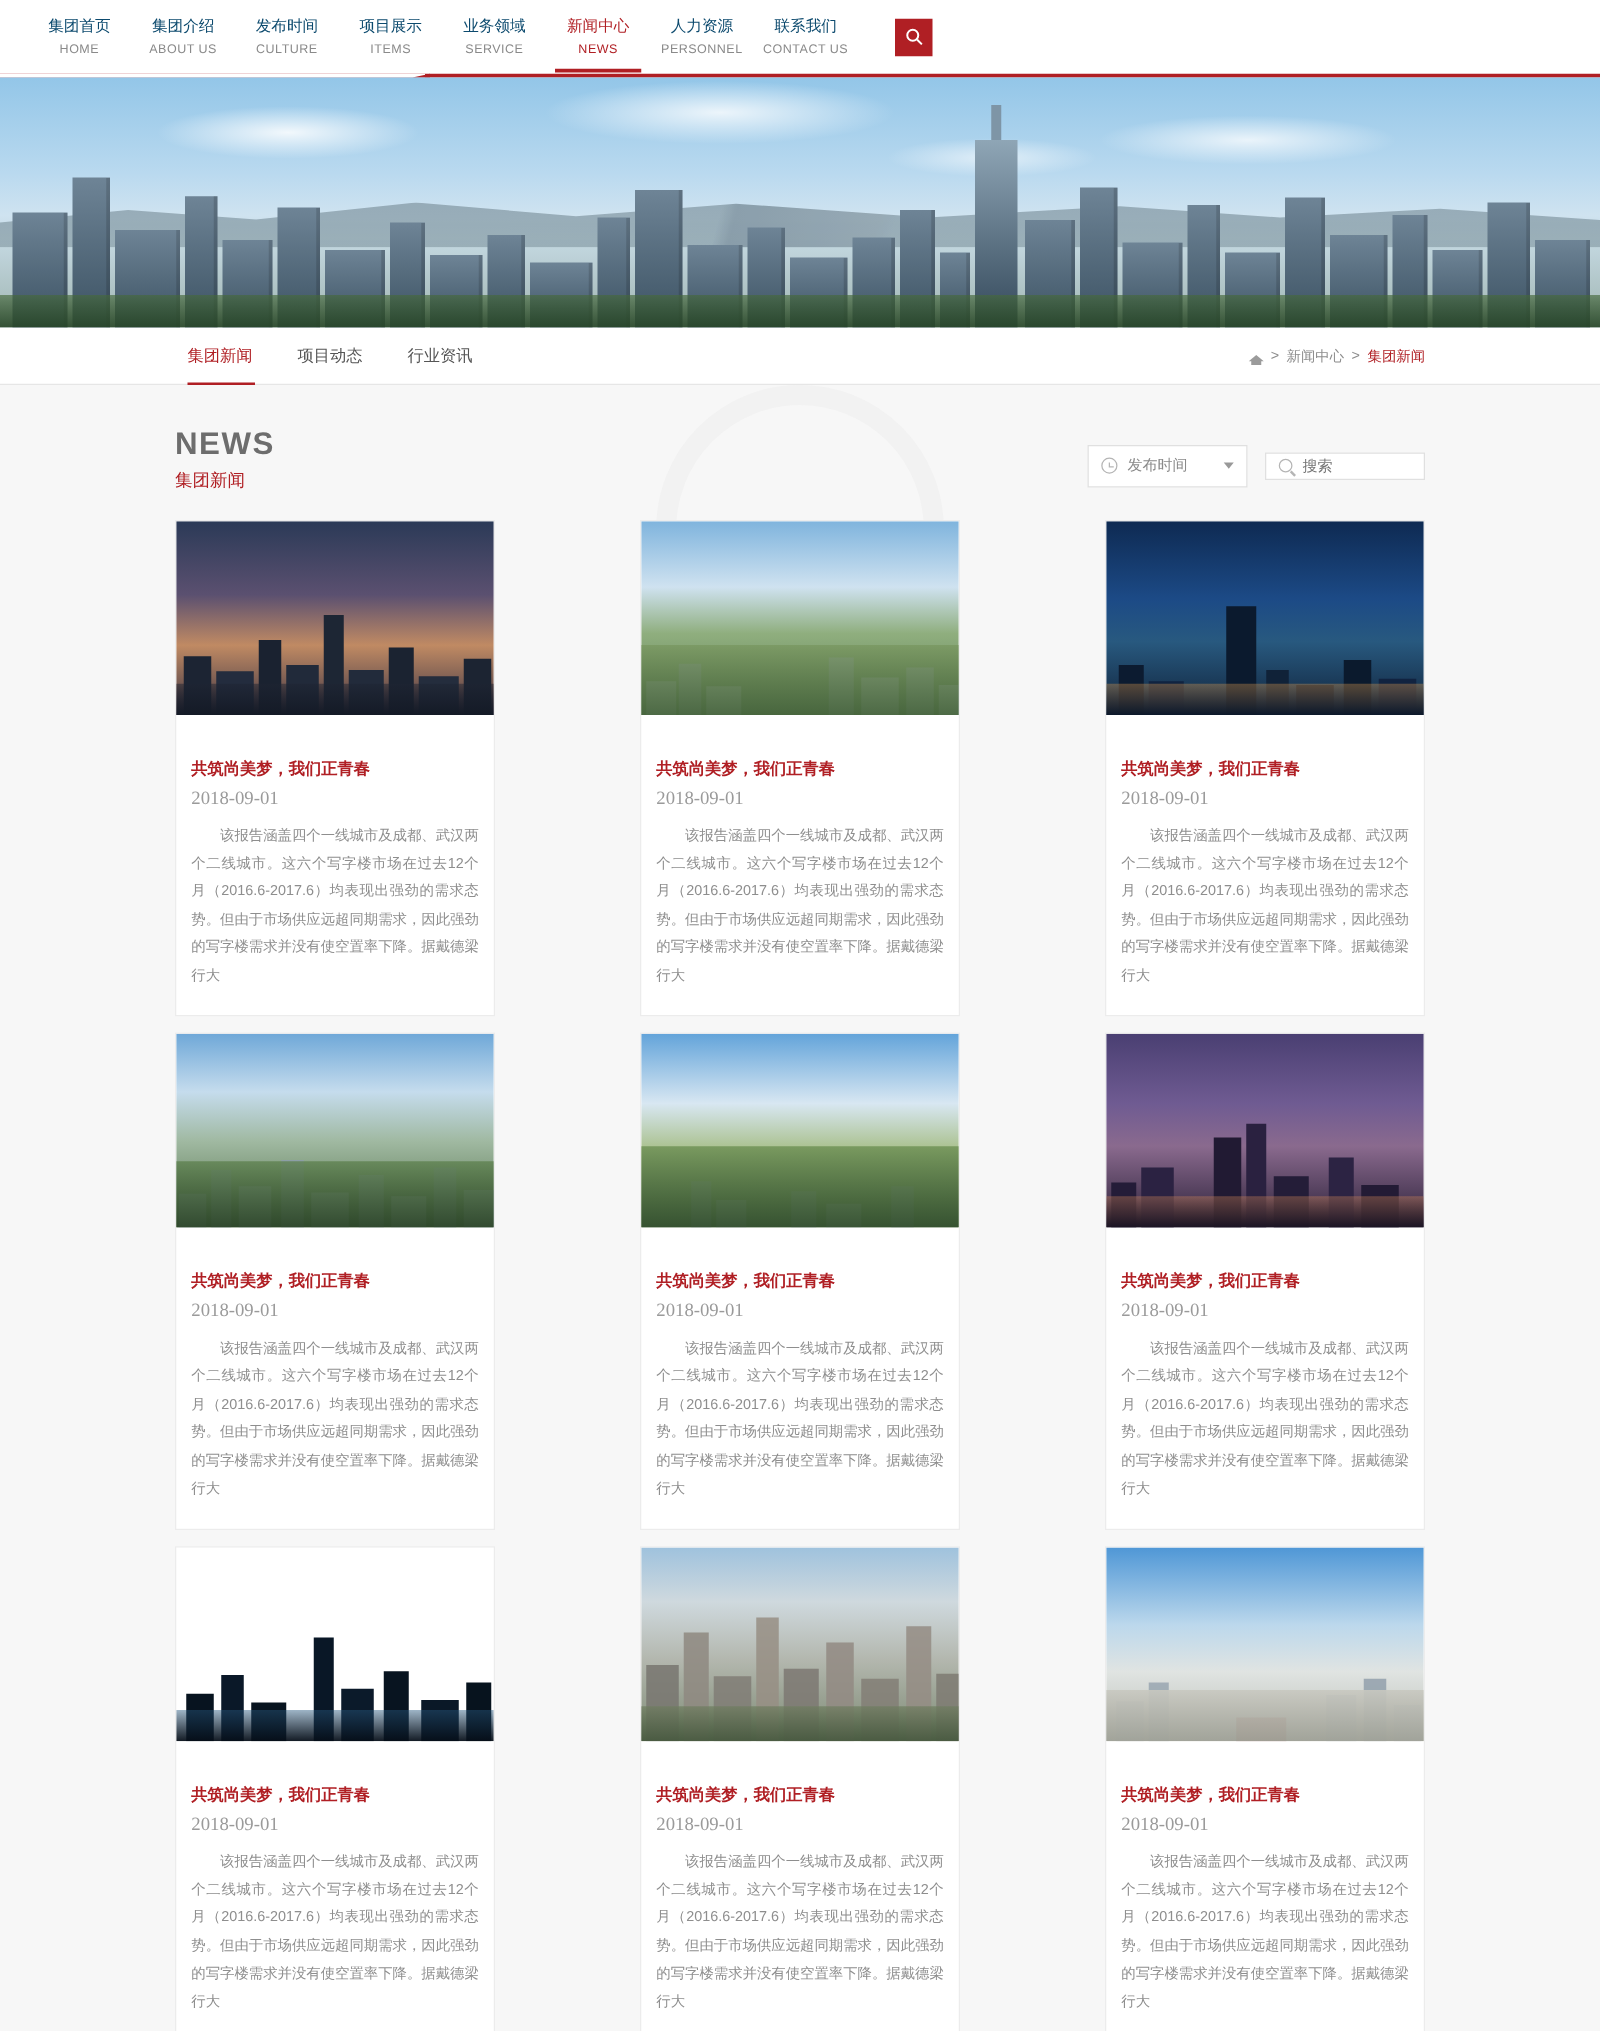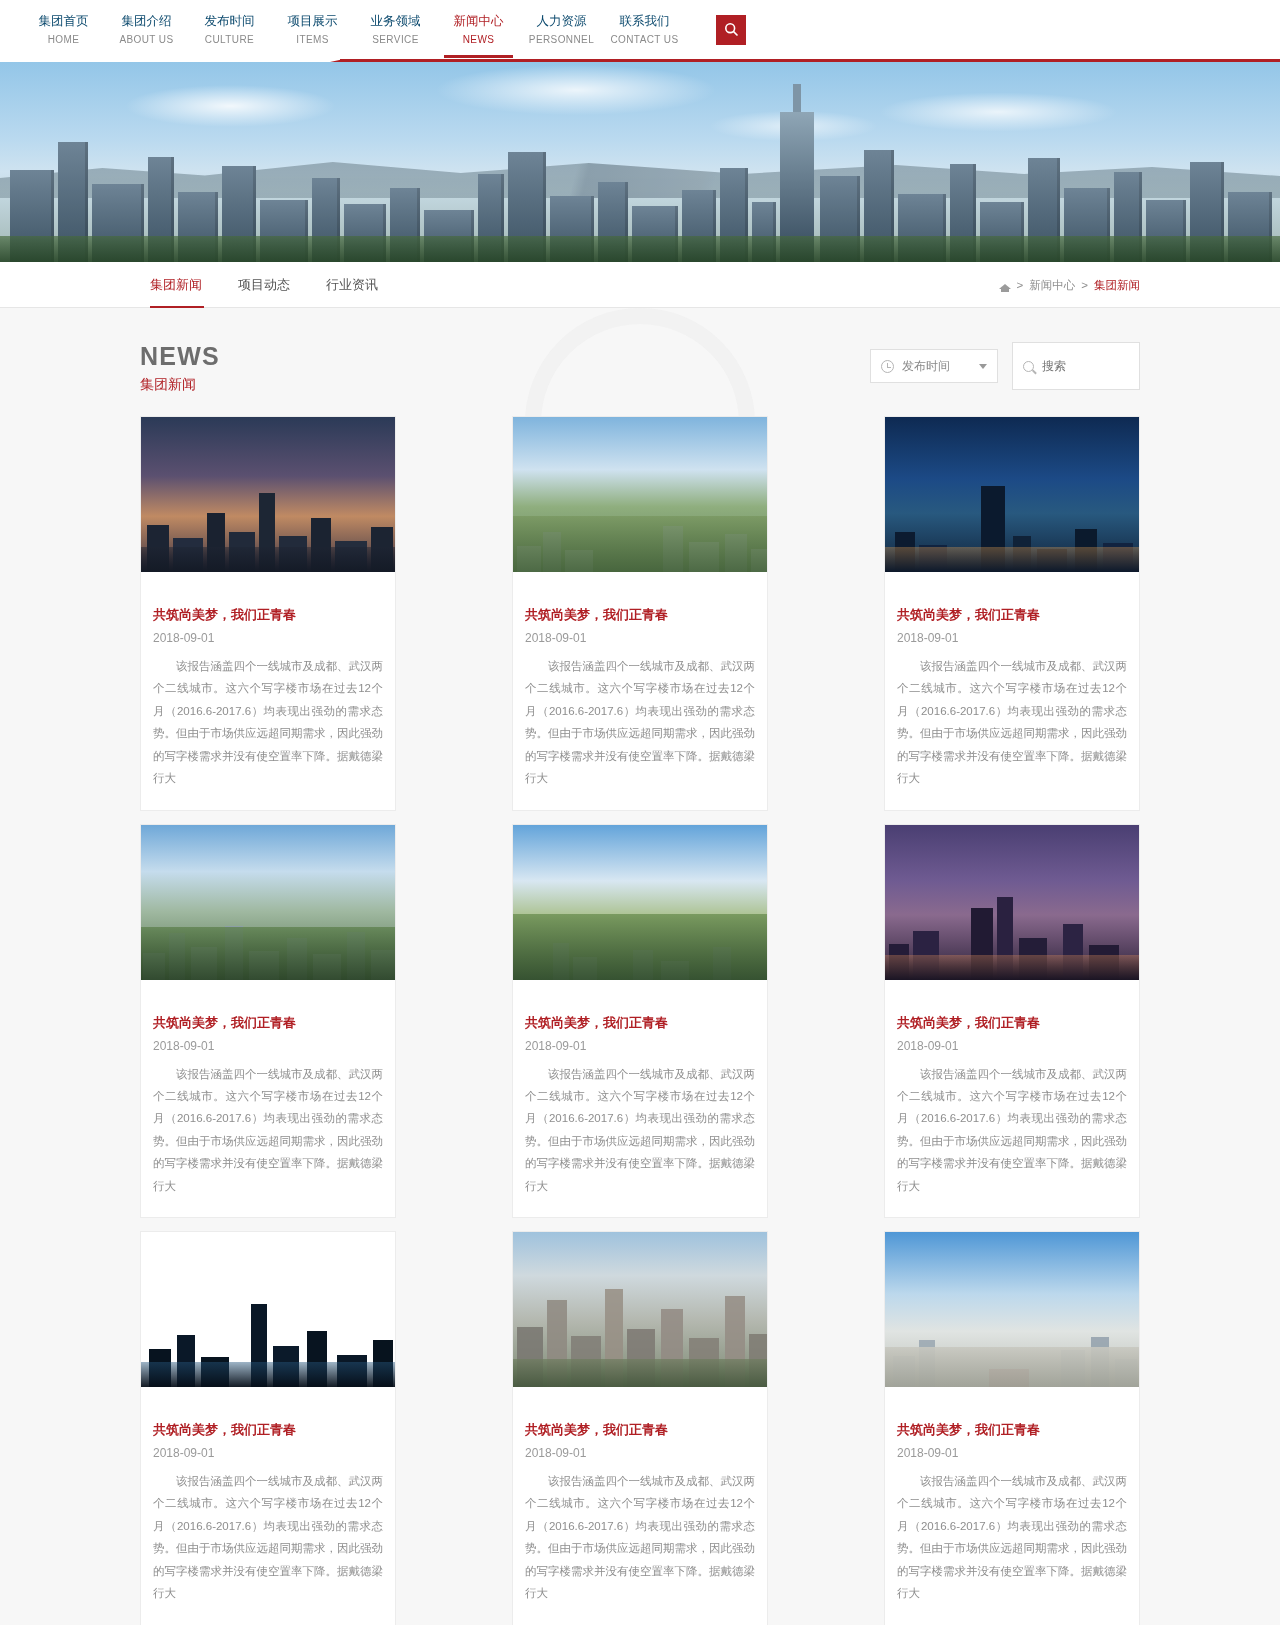--- a/index.html
+++ b/index.html
@@ -236,21 +236,21 @@
     font-size: 12px; color: #8a8a8a;
     cursor: pointer;
   }
   .select-box .caret {
     margin-left: auto;
     width: 0; height: 0;
     border-left: 4px solid transparent; border-right: 4px solid transparent;
     border-top: 5px solid #999;
   }
   .search-box {
-    width: 128px; height: 48px;
+    width: 128px; height: 22px;
     border: 1px solid #e0e0e0; background: #fff;
     display: flex; align-items: center; gap: 8px;
     padding: 0 10px;
   }
   .search-box input {
     border: none; outline: none;
     font-size: 12px; color: #777;
     width: 100%;
     font-family: "Liberation Sans", sans-serif;
     background: transparent;
@@ -291,21 +291,21 @@
     cursor: pointer;
   }
   .card-img {
     width: 100%; height: 155px;
     position: relative; overflow: hidden;
   }
   .card-body { padding: 14px 12px 20px; margin-top: 20px; }
   .card-title {
     font-size: 13px; color: #b01f24; font-weight: bold; margin-bottom: 7px;
   }
-  .card-date { font-size: 12px; color: #9a9a9a; margin-bottom: 10px; }
+  .card-date { font-size: 15px; color: #9a9a9a; margin-bottom: 10px; font-family: Liberation Serif, serif; }
   .card-desc {
     font-size: 11.5px; color: #8e8e8e; line-height: 1.95; text-indent: 2em;
     text-align: justify;
   }
 
   
   .ph { position: absolute; inset: 0; }
   .ph-blocks { position: absolute; left: 0; right: 0; bottom: 0; height: 58%; }
   .ph-blocks i {
     position: absolute; bottom: 0; display: block;

